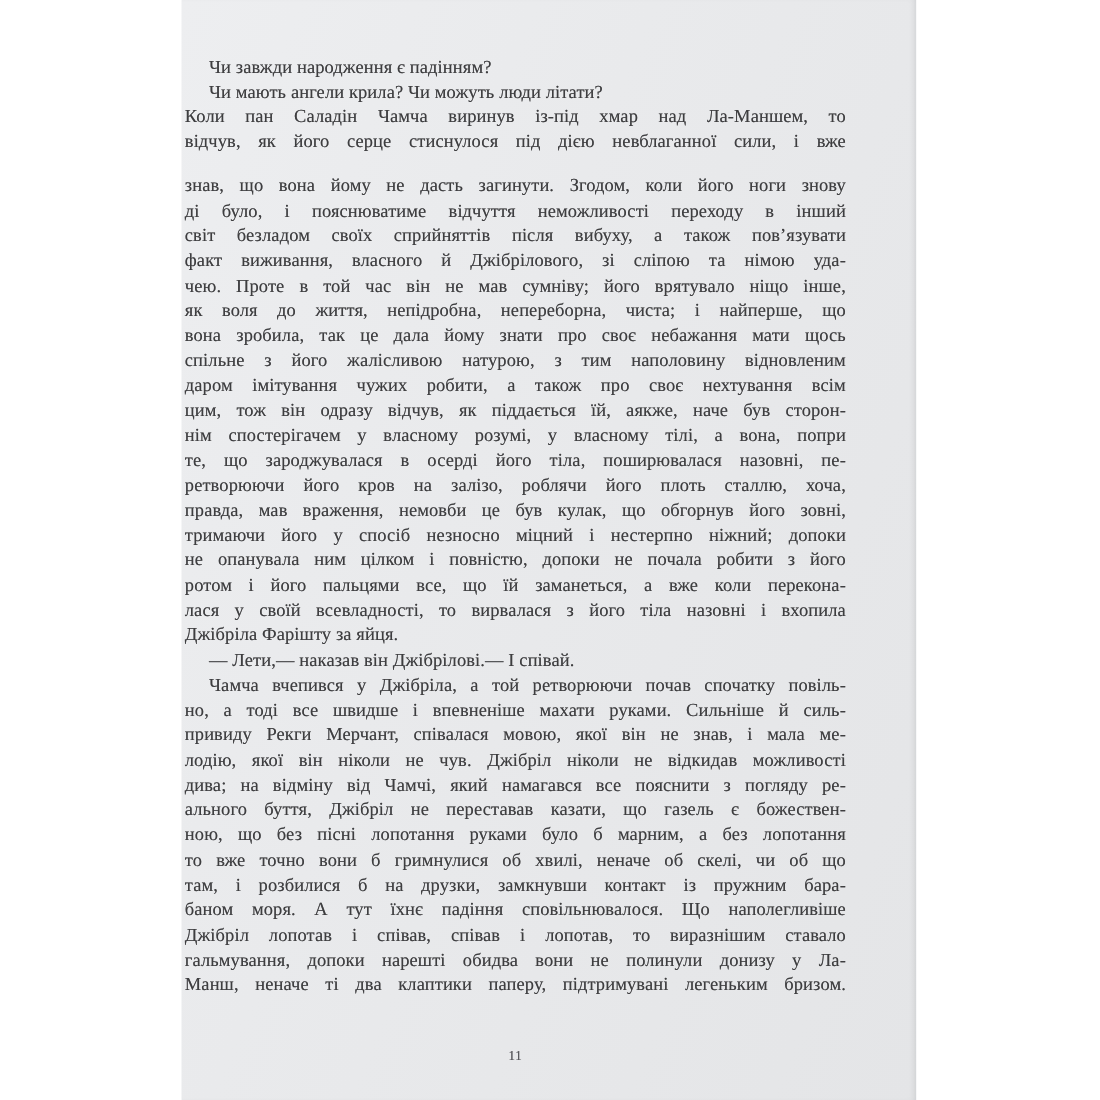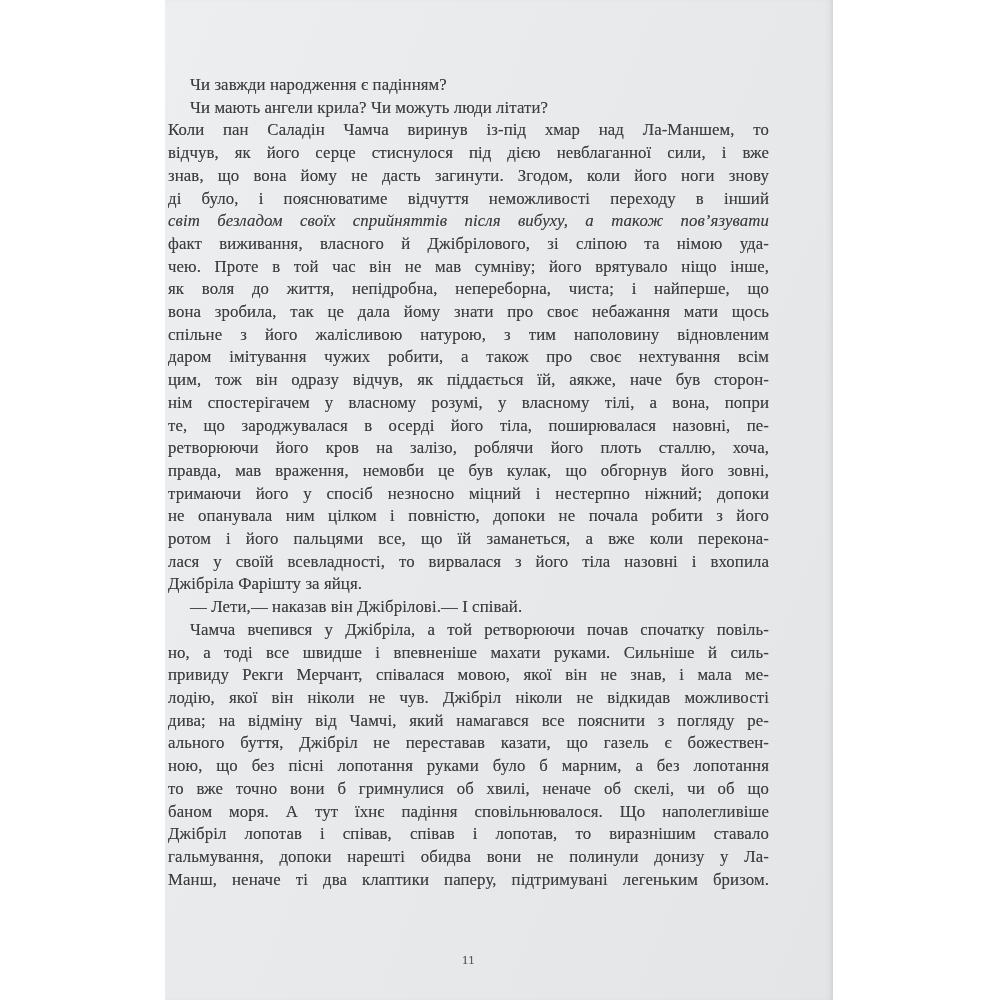--- a/index.html
+++ b/index.html
@@ -20,21 +20,21 @@
     left: 165px;
     top: 0;
     width: 668px;
     height: 1000px;
     background: linear-gradient(112deg, #edeef0 0%, #e9eaec 40%, #e6e7e9 75%, #e4e5e7 100%);
     box-shadow: inset -5px 0 7px -5px rgba(90,95,100,0.25);
   }
   .textblock {
     position: absolute;
     left: 3px;
-    top: 74px;
+    top: 50px;
     width: 601px;
   }
   .line {
     font-family: "Liberation Serif", "DejaVu Serif", serif;
     font-size: 16.8px;
     line-height: 22.7px;
     color: #3e3e40;
     text-align: justify;
     text-align-last: justify;
     letter-spacing: 0.1px;
@@ -64,23 +64,23 @@
 </head>
 <body style="background: rgb(255, 255, 255);">
 
 <div class="photo">
   <div class="page">
     <div class="textblock">
         <div class="line indent nojust" style="color: rgb(62, 62, 64);">Чи завжди народження є падінням?</div>
         <div class="line indent nojust" style="color: rgb(62, 62, 64);">Чи мають ангели крила? Чи можуть люди літати?</div>
         <div class="line" style="color: rgb(62, 62, 64);">Коли пан Саладін Чамча виринув із-під хмар над Ла-Маншем, то</div>
         <div class="line" style="color: rgb(62, 62, 64);">відчув, як його серце стиснулося під дією невблаганної сили, і вже</div>
-        <div class="line" style="color: rgb(62, 62, 64);">знав, що вона йому не дасть загинути. Згодом, коли його ноги знову</div>
+        <div class="line" style="color: rgb(62, 62, 64); margin-top: 17px;">знав, що вона йому не дасть загинути. Згодом, коли його ноги знову</div>
         <div class="line" style="color: rgb(62, 62, 64);">ді було, і пояснюватиме відчуття неможливості переходу в інший</div>
-        <div class="line" style="color: rgb(62, 62, 64); font-style: italic;">світ безладом своїх сприйняттів після вибуху, а також пов’язувати</div>
+        <div class="line" style="color: rgb(62, 62, 64);">світ безладом своїх сприйняттів після вибуху, а також пов’язувати</div>
         <div class="line" style="color: rgb(62, 62, 64);">факт виживання, власного й Джібрілового, зі сліпою та німою уда-</div>
         <div class="line" style="color: rgb(62, 62, 64);">чею. Проте в той час він не мав сумніву; його врятувало ніщо інше,</div>
         <div class="line" style="color: rgb(62, 62, 64);">як воля до життя, непідробна, непереборна, чиста; і найперше, що</div>
         <div class="line" style="color: rgb(62, 62, 64);">вона зробила, так це дала йому знати про своє небажання мати щось</div>
         <div class="line" style="color: rgb(62, 62, 64);">спільне з його жалісливою натурою, з тим наполовину відновленим</div>
         <div class="line" style="color: rgb(62, 62, 64);">даром імітування чужих робити, а також про своє нехтування всім</div>
         <div class="line" style="color: rgb(62, 62, 64);">цим, тож він одразу відчув, як піддається їй, аякже, наче був сторон-</div>
         <div class="line" style="color: rgb(62, 62, 64);">нім спостерігачем у власному розумі, у власному тілі, а вона, попри</div>
         <div class="line" style="color: rgb(62, 62, 64);">те, що зароджувалася в осерді його тіла, поширювалася назовні, пе-</div>
         <div class="line" style="color: rgb(62, 62, 64);">ретворюючи його кров на залізо, роблячи його плоть сталлю, хоча,</div>
@@ -92,20 +92,21 @@
         <div class="line nojust" style="color: rgb(62, 62, 64);">Джібріла Фарішту за яйця.</div>
         <div class="line indent nojust" style="color: rgb(62, 62, 64);">— Лети,— наказав він Джібрілові.— І співай.</div>
         <div class="line indent" style="color: rgb(62, 62, 64);">Чамча вчепився у Джібріла, а той ретворюючи почав спочатку повіль-</div>
         <div class="line" style="color: rgb(62, 62, 64);">но, а тоді все швидше і впевненіше махати руками. Сильніше й силь-</div>
         <div class="line" style="color: rgb(62, 62, 64);">привиду Рекги Мерчант, співалася мовою, якої він не знав, і мала ме-</div>
         <div class="line" style="color: rgb(62, 62, 64);">лодію, якої він ніколи не чув. Джібріл ніколи не відкидав можливості</div>
         <div class="line" style="color: rgb(62, 62, 64);">дива; на відміну від Чамчі, який намагався все пояснити з погляду ре-</div>
         <div class="line" style="color: rgb(62, 62, 64);">ального буття, Джібріл не переставав казати, що газель є божествен-</div>
         <div class="line" style="color: rgb(62, 62, 64);">ною, що без пісні лопотання руками було б марним, а без лопотання</div>
         <div class="line" style="color: rgb(62, 62, 64);">то вже точно вони б гримнулися об хвилі, неначе об скелі, чи об що</div>
+        <div class="line" style="color: rgb(62, 62, 64);">там, і розбилися б на друзки, замкнувши контакт із пружним бара-</div>
         <div class="line" style="color: rgb(62, 62, 64);">баном моря. А тут їхнє падіння сповільнювалося. Що наполегливіше</div>
         <div class="line" style="color: rgb(62, 62, 64);">Джібріл лопотав і співав, співав і лопотав, то виразнішим ставало</div>
         <div class="line" style="color: rgb(62, 62, 64);">гальмування, допоки нарешті обидва вони не полинули донизу у Ла-</div>
         <div class="line" style="color: rgb(62, 62, 64);">Манш, неначе ті два клаптики паперу, підтримувані легеньким бризом.</div>
       </div>
     <div class="page-number" style="color: rgb(87, 87, 91);">11</div>
   </div>
 </div>
 
 </body></html>

